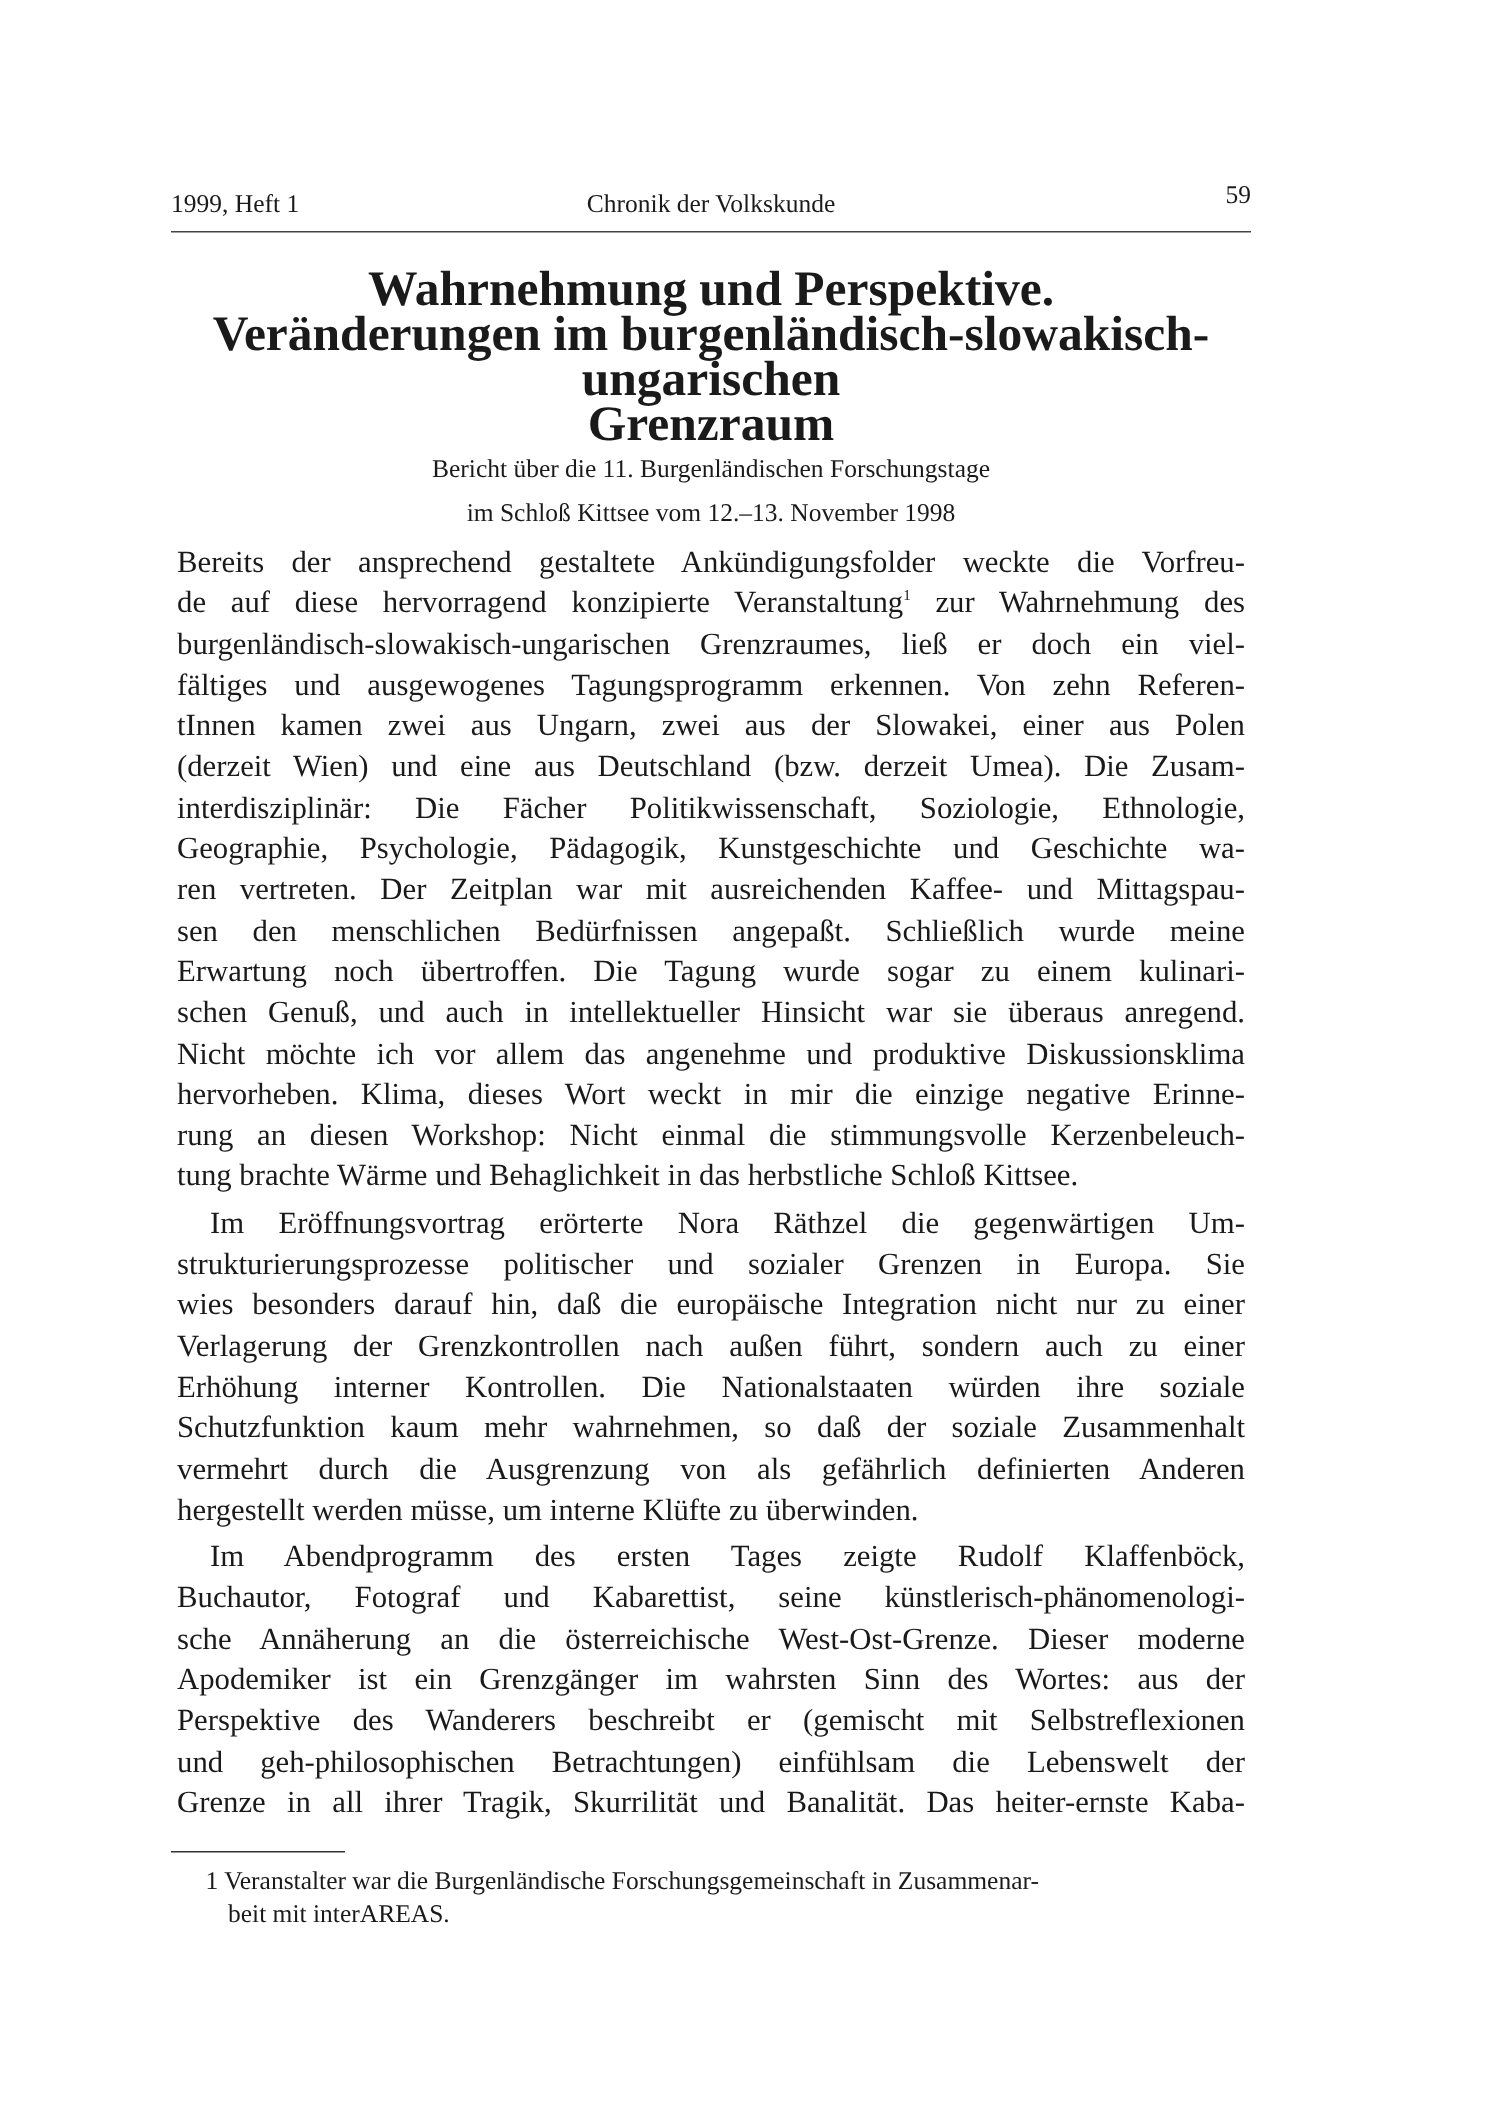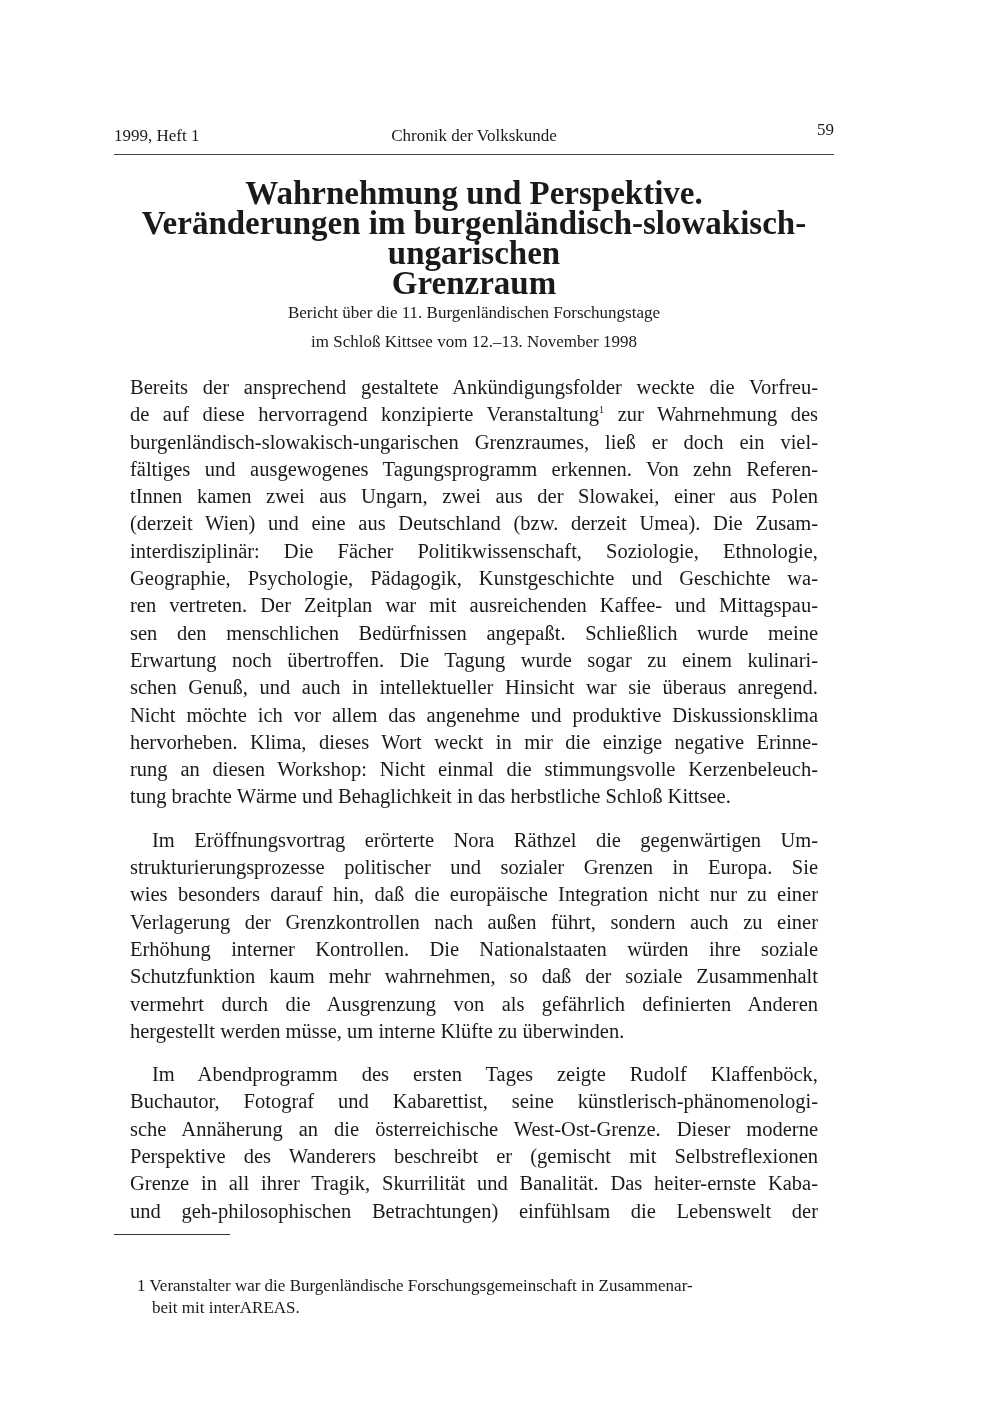--- a/index.html
+++ b/index.html
@@ -10,26 +10,26 @@
       font-size: 17px; }
     .rh-left { position: absolute; left: 0; top: 4px; font-family: Liberation Serif, serif; }
     .rh-center { position: absolute; left: 0; right: 0; top: 4px; text-align: center; }
     .rh-right { position: absolute; right: 0; top: -2px; font-size: 17px; }
     .head-rule { position: absolute; top: 154px; left: 0; width: 720px; height: 1px; background: #444; }
     .title-block { position: absolute; top: 178px; left: 0; width: 720px; text-align: center; }
     .title-line { font-weight: bold; font-size: 33px; line-height: 30px; }
     .subtitle-line { font-size: 17px; line-height: 29px; }
     .body-text { position: absolute; top: 358px; left: 0; width: 720px; font-size: 20.5px;
       line-height: 27.3px; text-align: justify; }
-    .body-text p { margin: 16px; }
+    .body-text p { margin: 4px; }
     .body-text .line { display: block; text-align: justify; text-align-last: justify; white-space: nowrap; }
     .body-text .line.last { text-align-last: left; }
     sup { font-size: 10px; vertical-align: 8px; line-height: 0; }
     .fn-rule { position: absolute; top: 1234px; left: 0; width: 116px; height: 1px; background: #333; }
-    .footnote { position: absolute; top: 1243px; left: 0; width: 720px; font-size: 17px; line-height: 22px; margin-top: 32px; }
+    .footnote { position: absolute; top: 1243px; left: 0; width: 720px; font-size: 17px; line-height: 22px; }
     .fn-line { display: block; padding-left: 38px; text-indent: -15px; }
     .fn-line2 { display: block; padding-left: 23px; }
   </style>
 </head>
 <body>
 
 <div class="page">
 
   <div class="running-head">
     <span class="rh-left">1999, Heft 1</span>
@@ -72,23 +72,24 @@
       <span class="line">Verlagerung der Grenzkontrollen nach außen führt, sondern auch zu einer</span>
       <span class="line">Erhöhung interner Kontrollen. Die Nationalstaaten würden ihre soziale</span>
       <span class="line">Schutzfunktion kaum mehr wahrnehmen, so daß der soziale Zusammenhalt</span>
       <span class="line">vermehrt durch die Ausgrenzung von als gefährlich definierten Anderen</span>
       <span class="line last">hergestellt werden müsse, um interne Klüfte zu überwinden.</span>
     </p>
     <p>
       <span class="line" style="padding-left:22px">Im Abendprogramm des ersten Tages zeigte Rudolf Klaffenböck,</span>
       <span class="line">Buchautor, Fotograf und Kabarettist, seine künstlerisch-phänomenologi-</span>
       <span class="line">sche Annäherung an die österreichische West-Ost-Grenze. Dieser moderne</span>
+      <span class="line">Apodemiker ist ein Grenzgänger im wahrsten Sinn des Wortes: aus der</span>
       <span class="line">Perspektive des Wanderers beschreibt er (gemischt mit Selbstreflexionen</span>
+      <span class="line">und geh-philosophischen Betrachtungen) einfühlsam die Lebenswelt der</span>
       <span class="line">Grenze in all ihrer Tragik, Skurrilität und Banalität. Das heiter-ernste Kaba-</span>
-      <span class="line">und geh-philosophischen Betrachtungen) einfühlsam die Lebenswelt der</span>
     </p>
   </div>
 
   <div class="fn-rule"></div>
   <div class="footnote">
     <span class="fn-line"><span>1</span> <span>Veranstalter war die Burgenländische Forschungsgemeinschaft in Zusammenar-</span></span>
     <span class="fn-line2" style="padding-left:38px">beit mit interAREAS.</span>
   </div>
 
 </div>

